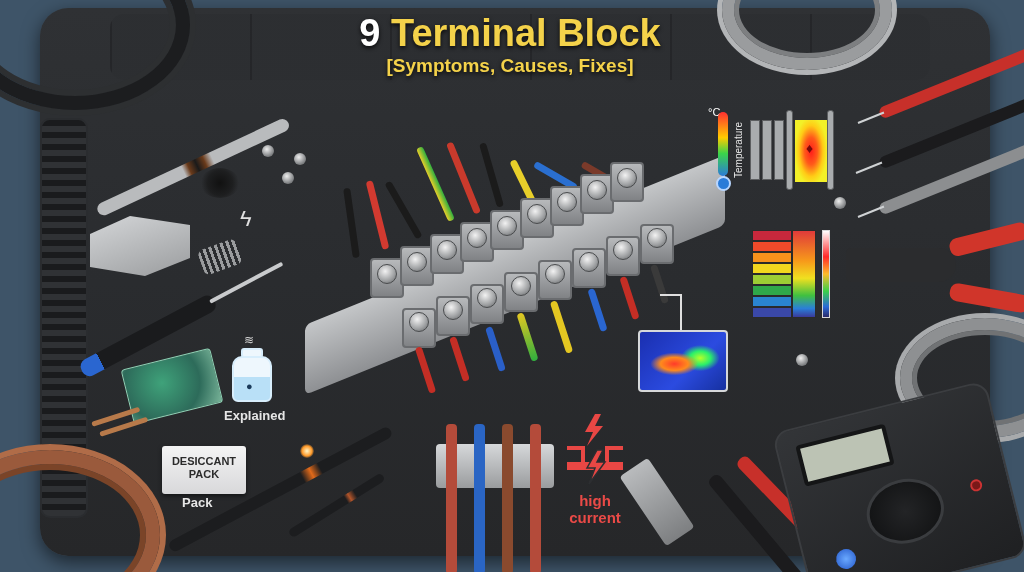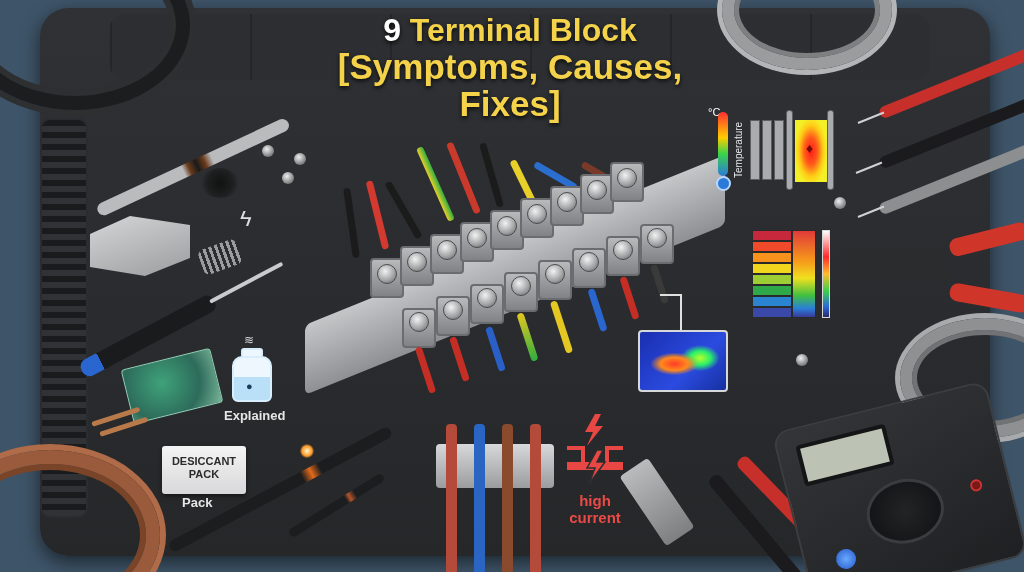--- a/index.html
+++ b/index.html
@@ -31,25 +31,25 @@
     border: 2px solid #2a2c2f;
   }
 
   
   .title {
     left: 330px; top: 14px; width: 360px;
     text-align: center; font-weight: bold;
     text-shadow: 0 2px 4px rgba(0,0,0,0.8);
     line-height: 1.04;
   }
-  .t1 { font-size: 32px; }
+  .t1 { font-size: 38px; }
   .t1 .num { color: #ffffff; }
   .t1 .hl { color: #f4d24a; }
   .t2 { font-size: 38px; color: #ffffff; }
-  .t3 { font-size: 35px; color: #f4d24a; margin-top: 2px; }
+  .t3 { font-size: 19px; color: #f4d24a; margin-top: 2px; }
 
   
   .coil {
     border-radius: 50%;
     border-style: solid;
   }
   .coil-black { left: -40px; top: -60px; width: 230px; height: 170px; border-width: 14px; border-color: #1c1d1f; box-shadow: inset 0 0 0 6px #2d2f31, 0 0 0 6px #2d2f31; }
   .coil-gray { left: 722px; top: -50px; width: 170px; height: 120px; border-width: 12px; border-color: #9a9c9e; box-shadow: inset 0 0 0 5px #7d7f81, 0 0 0 5px #b3b5b7; }
   .coil-gray2 { left: 900px; top: 318px; width: 170px; height: 120px; border-width: 12px; border-color: #8e9092; box-shadow: inset 0 0 0 5px #707274, 0 0 0 5px #a8aaac; }
   .coil-copper { left: -60px; top: 450px; width: 220px; height: 170px; border-width: 14px; border-color: #9a5a3c; box-shadow: inset 0 0 0 6px #7a4428, 0 0 0 6px #b06c48; }

